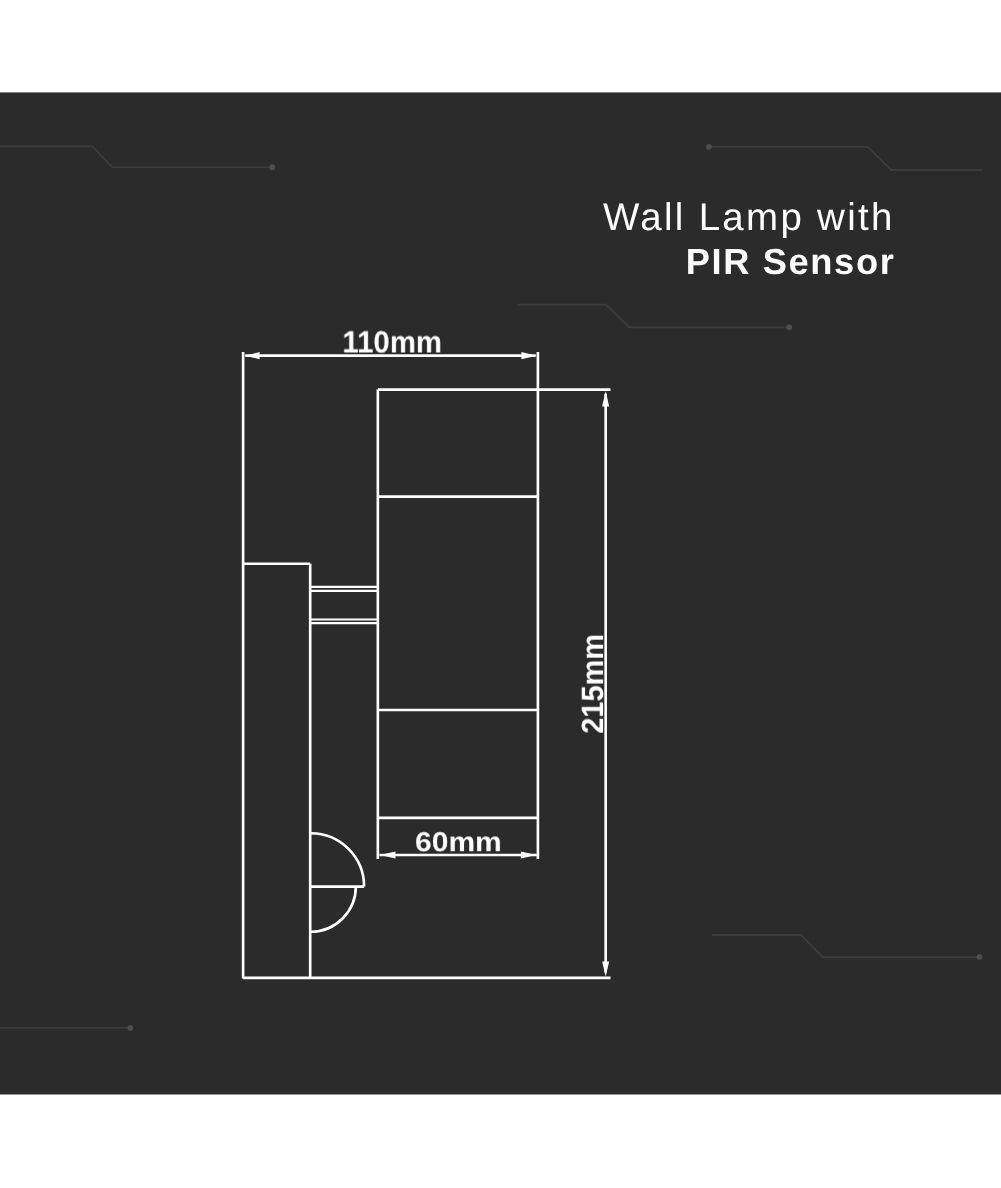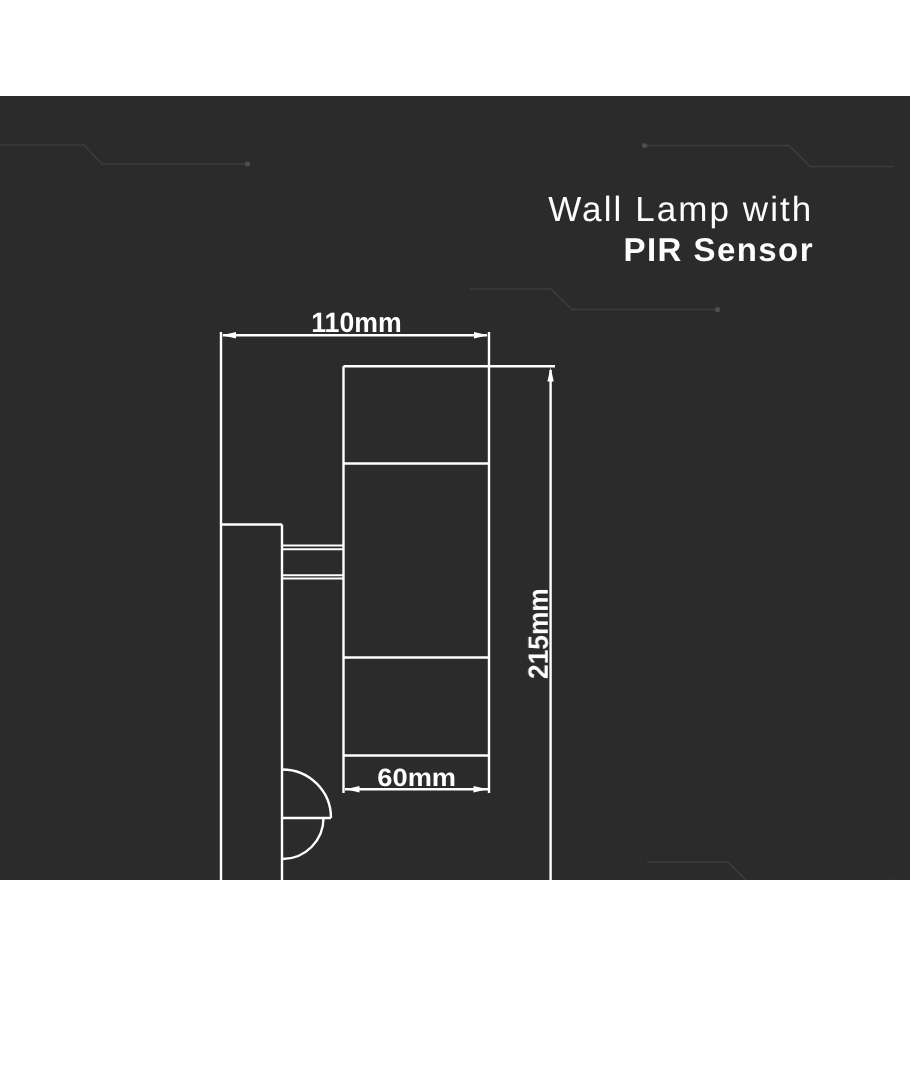--- a/index.html
+++ b/index.html
@@ -1,16 +1,16 @@
 <!DOCTYPE html>
 <html><head>
 <meta charset="utf-8">
 <style>
   html,body{margin:0;padding:0;background:#ffffff;}
-  .page{position:relative;width:910px;height:868px;background:#ffffff;overflow:hidden;margin-top:12px;}
+  .page{position:relative;width:910px;height:1080px;background:#ffffff;overflow:hidden;}
   svg{position:absolute;left:0;top:0;}
 </style>
 </head>
 <body>
 <div class="page">
 <svg text-rendering="geometricPrecision" width="910" height="1080" viewBox="0 0 910 1080">
 
   <rect x="0" y="84" width="910" height="911" fill="#2b2b2b"></rect>
 
   <g stroke="#3c3c3c" stroke-width="1.6" fill="none">

